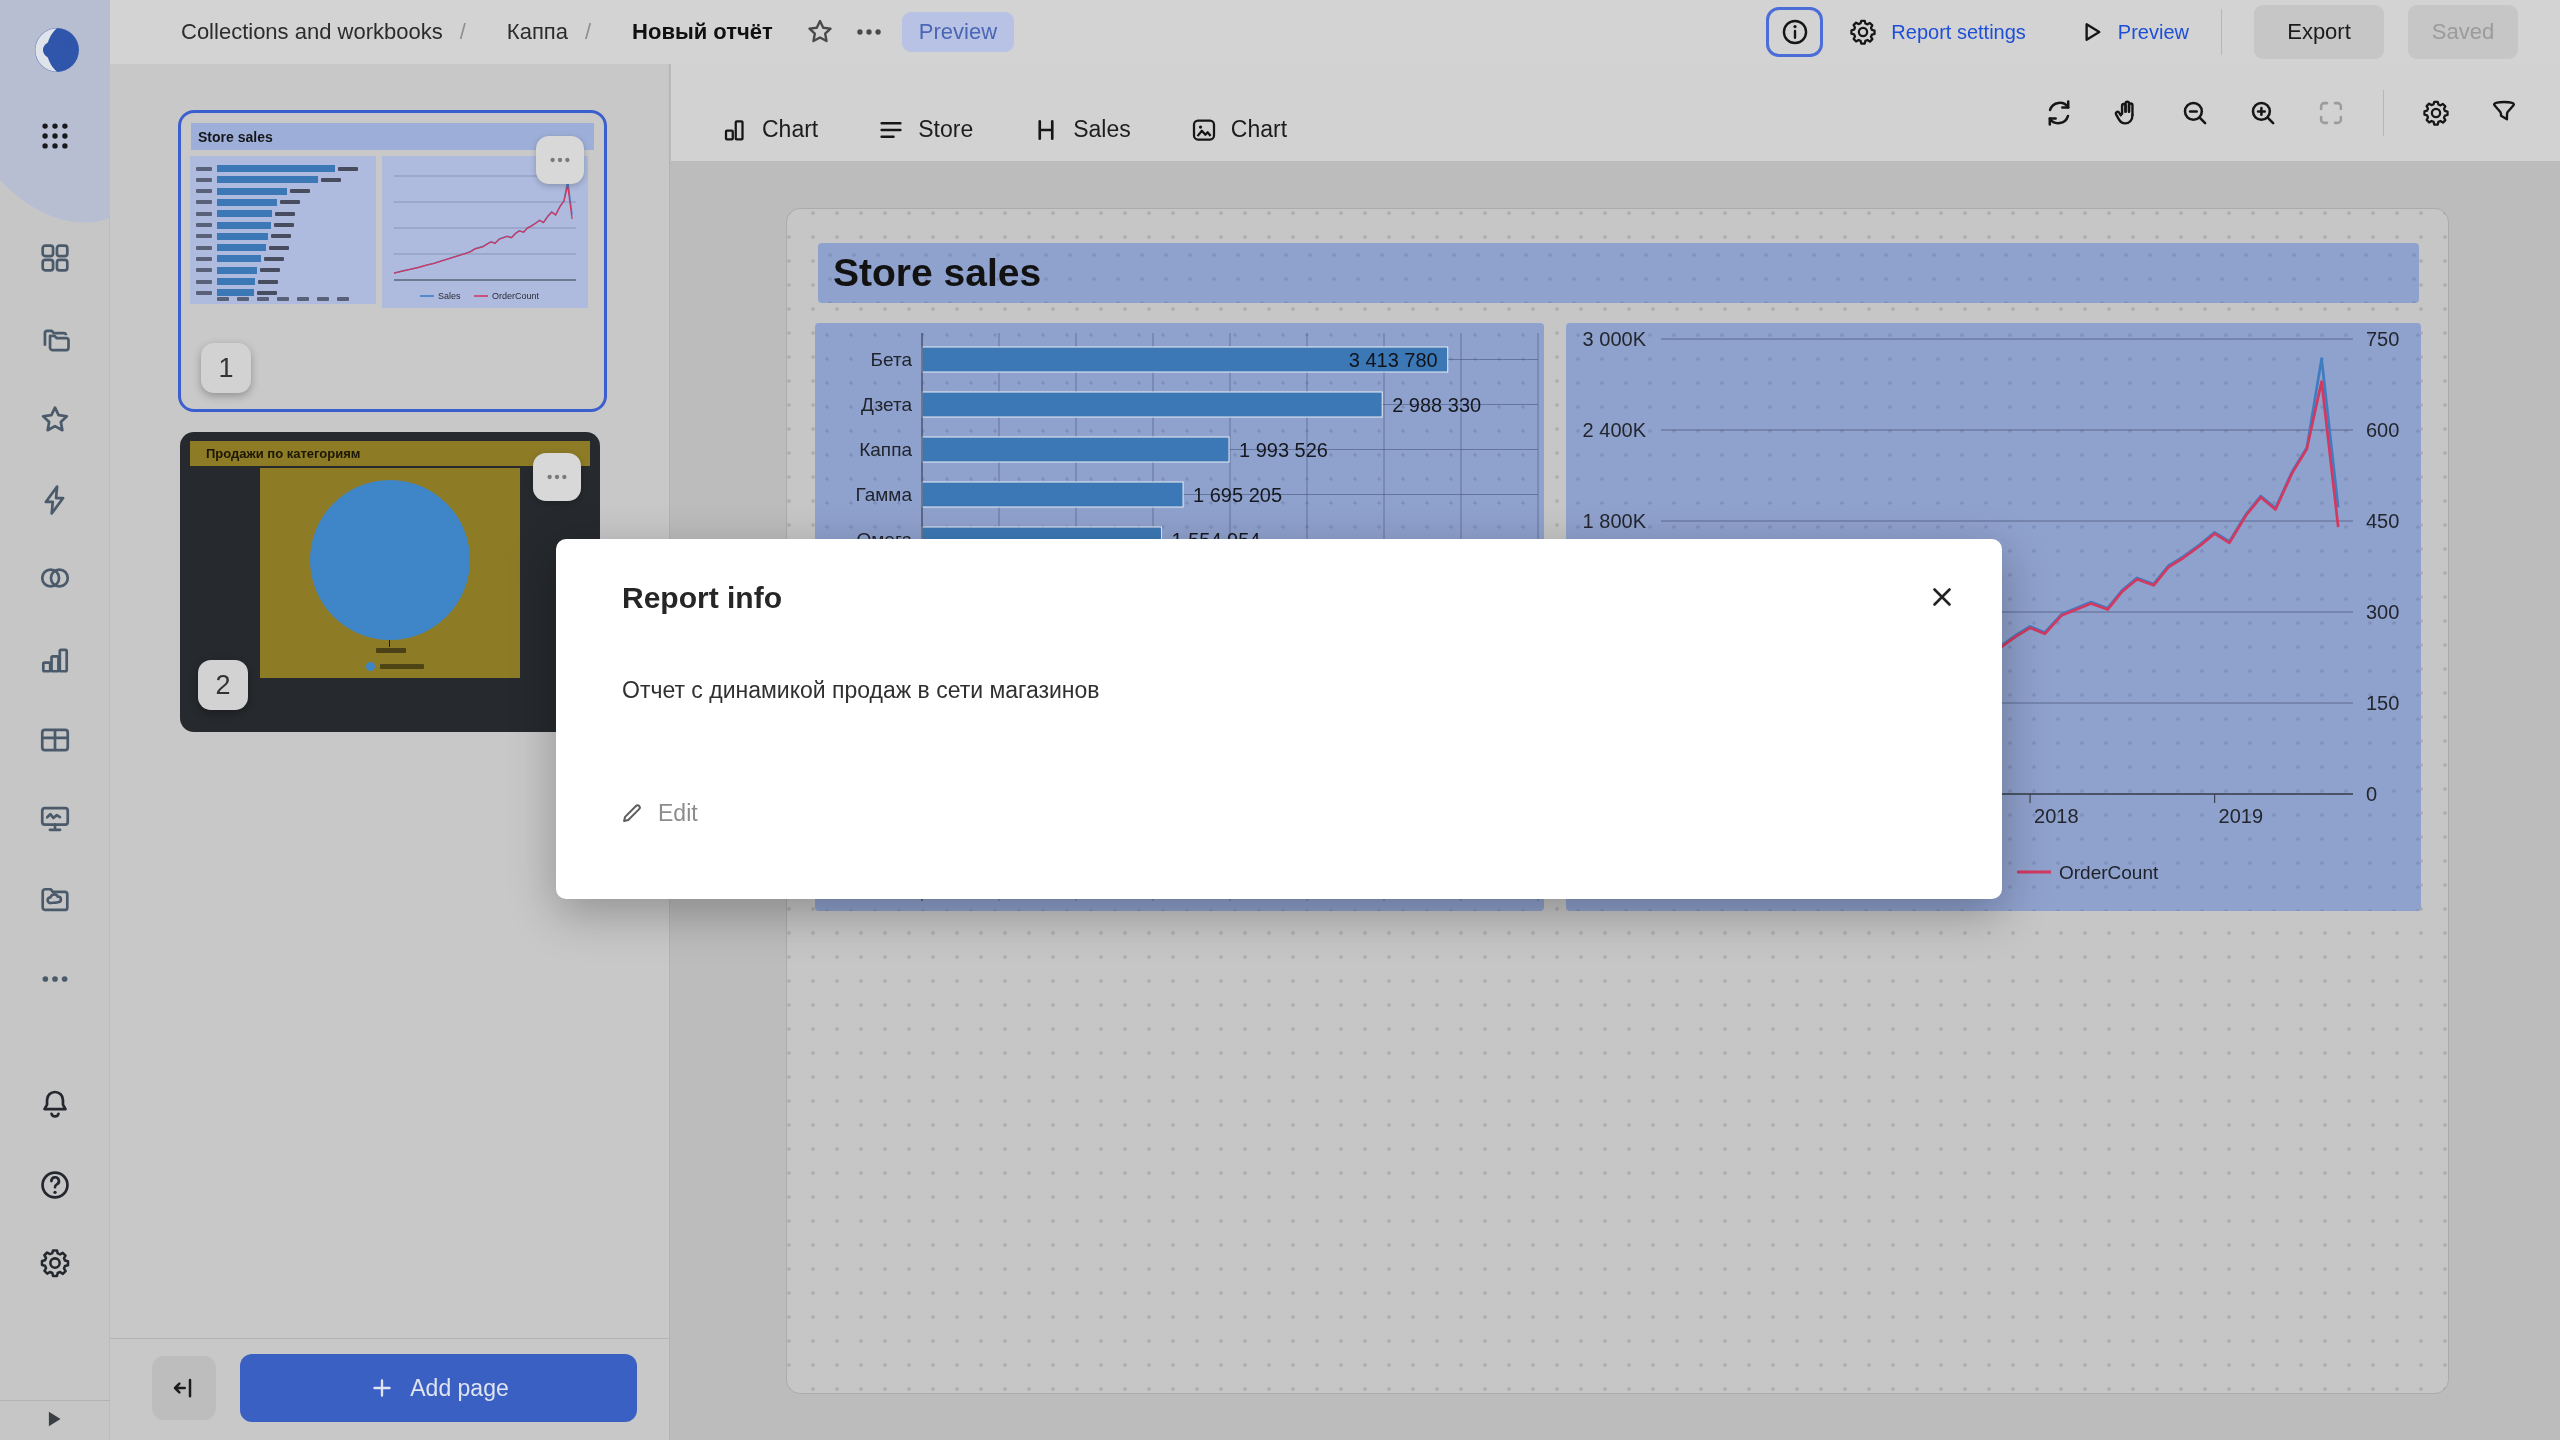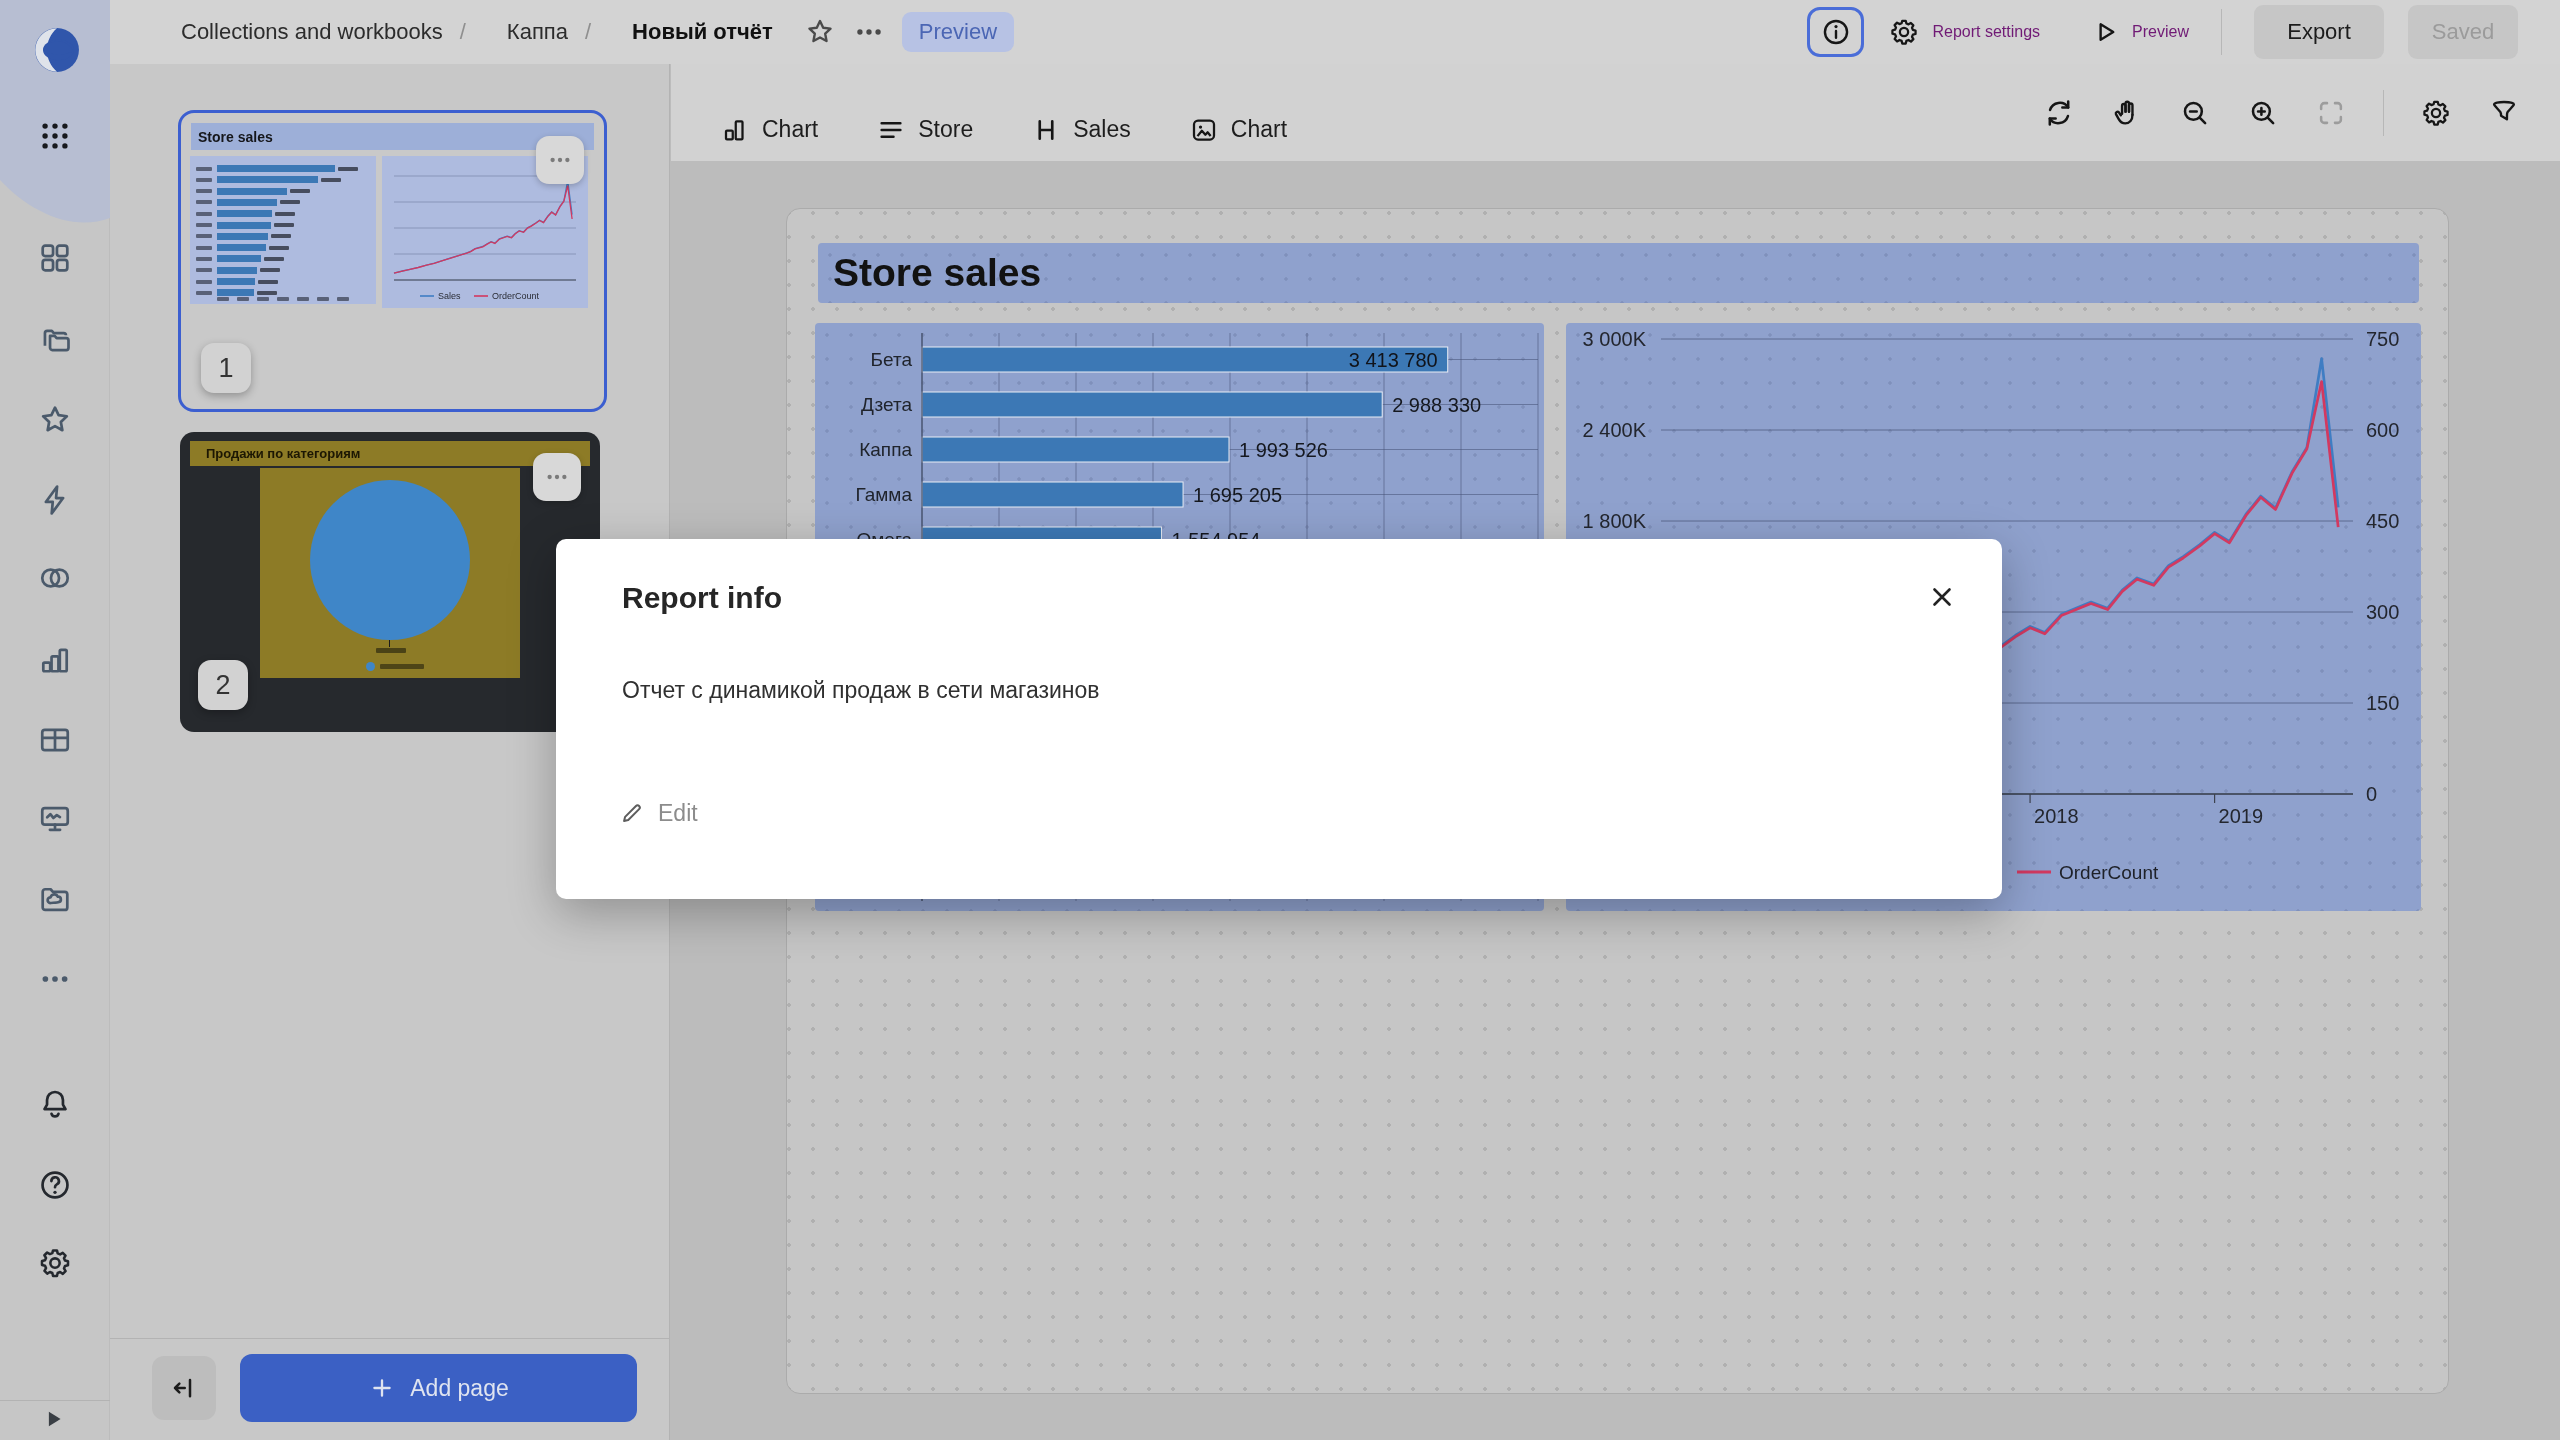--- a/index.html
+++ b/index.html
@@ -16,21 +16,21 @@
 
   
   #header{left:110px;top:0;width:2450px;height:64px;background:#d3d3d3;border-bottom:1px solid #bdbdbd;}
   #breadcrumbs{left:47px;top:0;height:64px;gap:17px;}
   .bc-text{font-size:22px;color:#2c2c2c;white-space:nowrap;margin-left:24px;}
   .bc-sep{font-size:22px;color:#8f8f8f;}
   .bc-current{font-weight:700;color:#101010;}
   #preview-badge{background:var(--preview-badge-bg);color:var(--preview-badge-text);font-size:22px;
     padding:7px 17px;border-radius:9px;}
   #header-right{right:42px;top:0;height:64px;gap:24px;}
-  .hdr-label{font-size:16px;color:#701a75;white-space:nowrap;}
+  .hdr-label{font-size:20px;color:#1d4ed8;white-space:nowrap;}
   #info-ring{width:57px;height:50px;border:3px solid var(--focus-ring);border-radius:13px;
     display:flex;align-items:center;justify-content:center;box-sizing:border-box;}
   .hdr-btn{height:54px;border-radius:9px;background:#c6c6c6;display:flex;align-items:center;
     justify-content:center;font-size:22px;}
   #export-btn{width:130px;color:#1c1c1c;}
   #saved-btn{width:110px;color:#9b9b9b;}
   .hdr-divider{width:1px;height:46px;background:#b7b7b7;}
   .icon-dark{color:#161616;}
   .icon-gray{color:#4a4a4a;}
 

